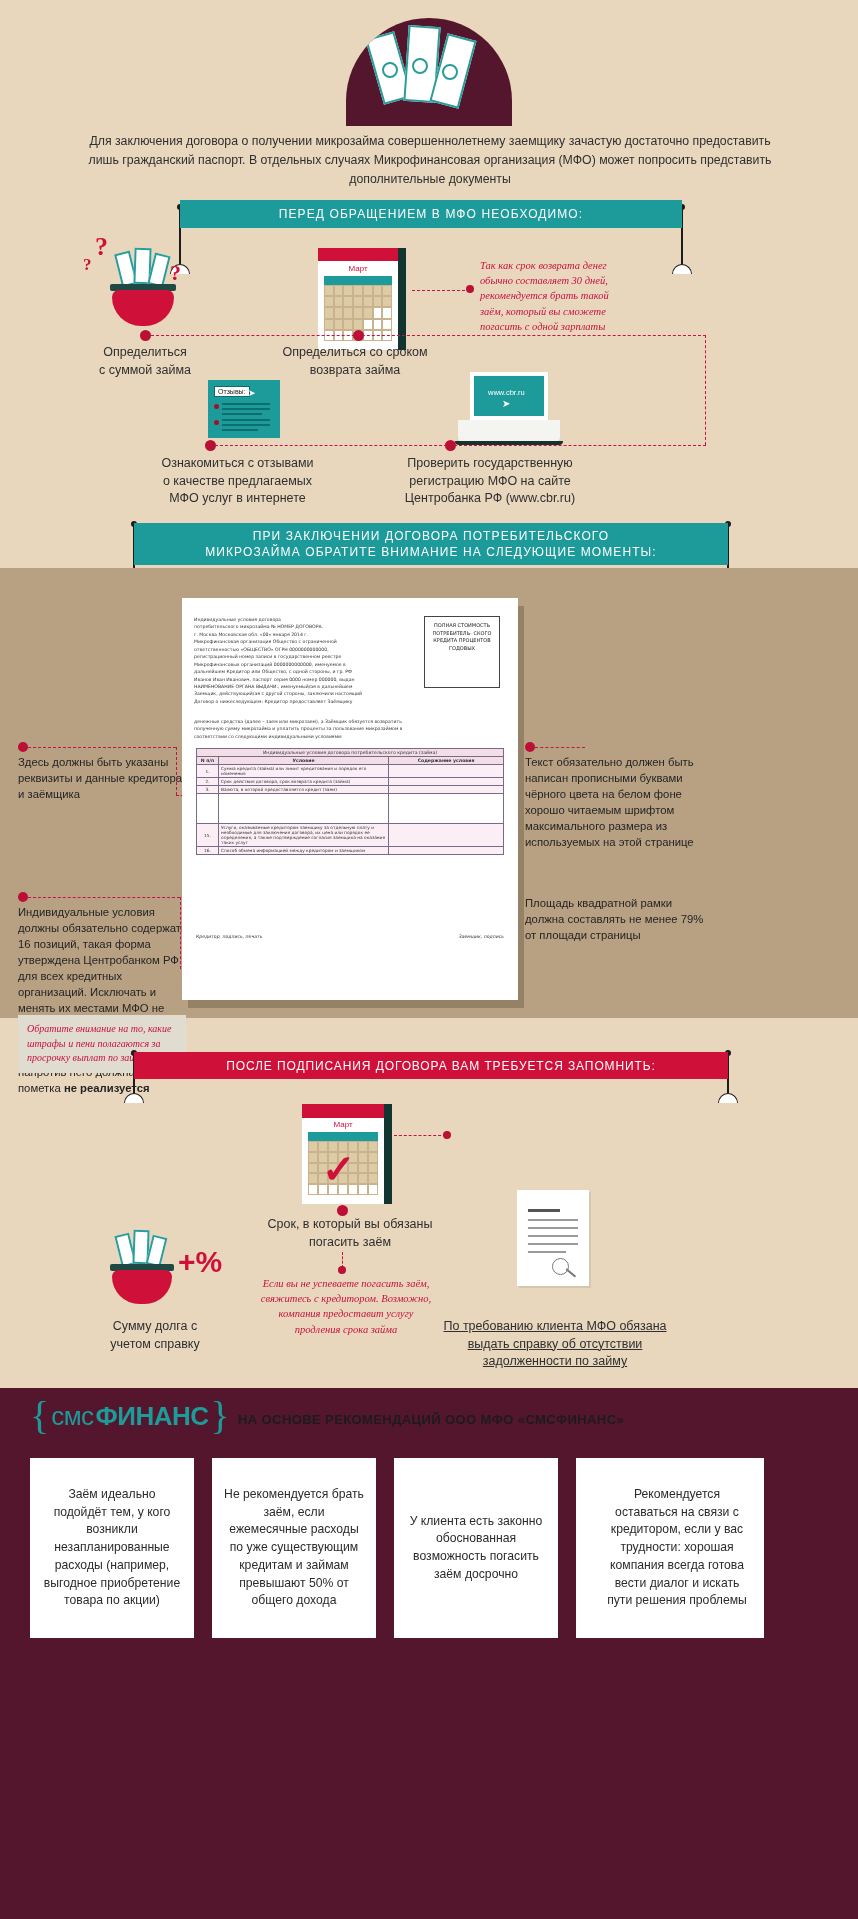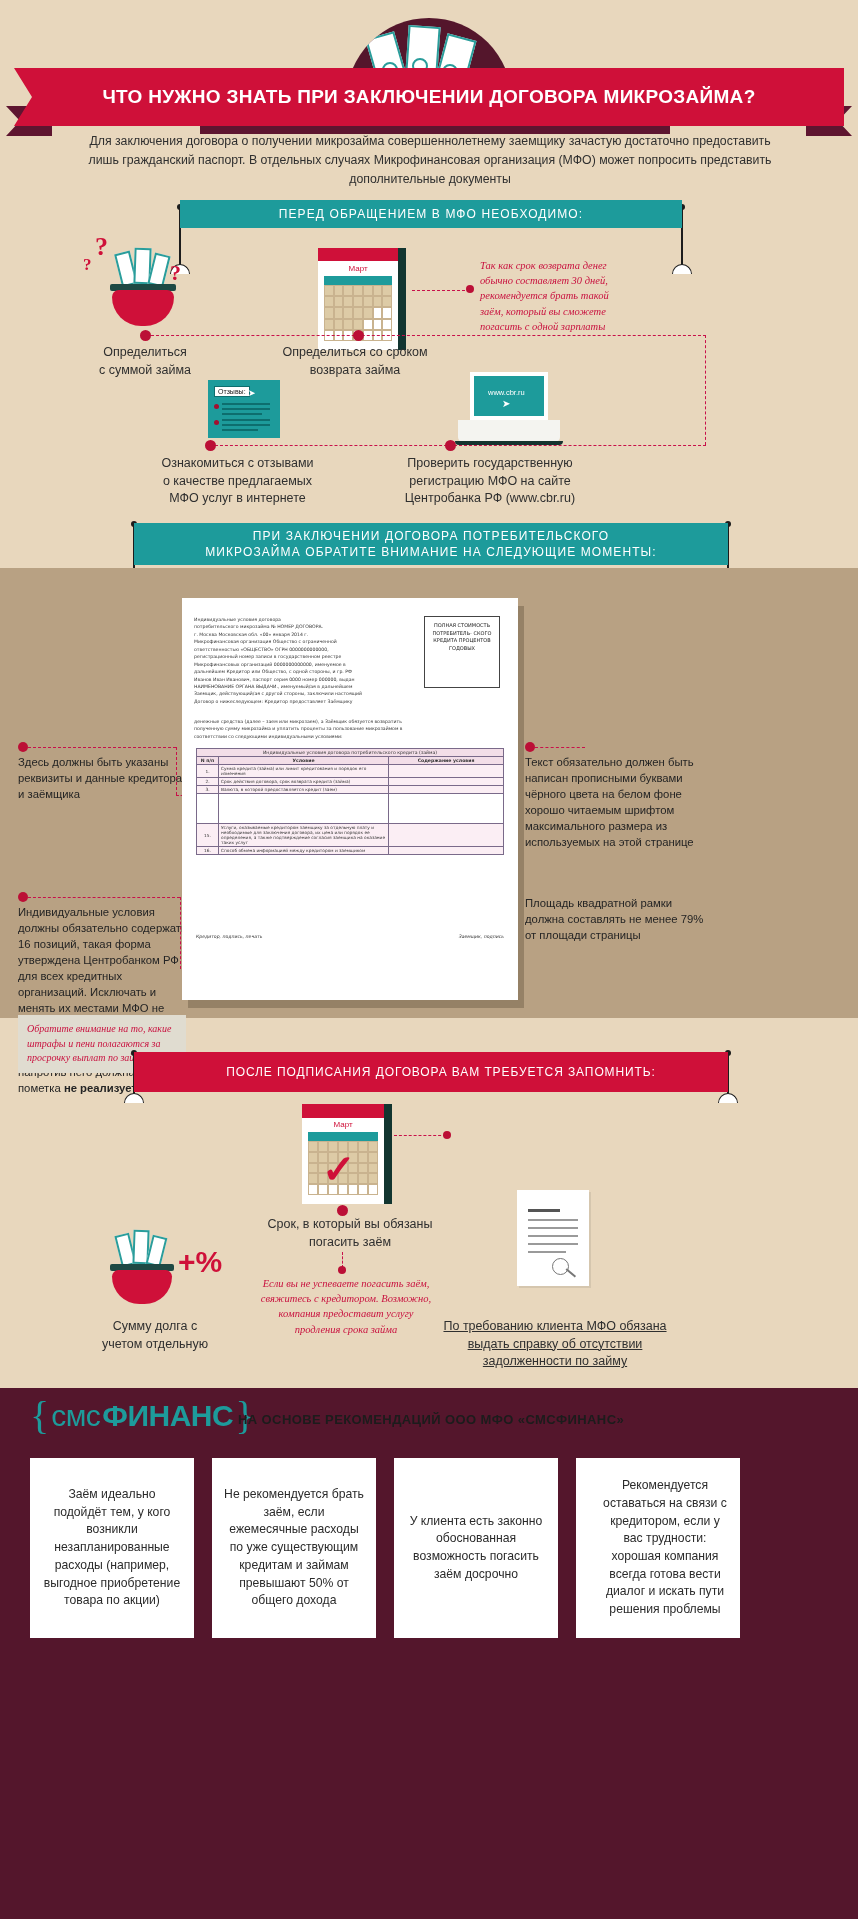--- a/index.html
+++ b/index.html
@@ -160,21 +160,21 @@
 
   
   .crimson-bar {
     position: absolute; background: #cf1039; color: #fff;
     display: flex; align-items: center; justify-content: center;
     font-size: 12px; letter-spacing: .9px; text-align: center;
   }
 
   
   .logo-brace { font-size: 40px; color: #1d9b9b; font-family: "Liberation Serif", serif; line-height: .9; }
-  .logo-text { font-size: 30px; font-weight: bold; color: #1d9b9b; letter-spacing: -.5px; }
+  .logo-text { font-size: 26px; font-weight: bold; color: #1d9b9b; letter-spacing: -.5px; }
   .footer-band { position: absolute; left: 0; width: 858px; background: #54162c; }
   .fcard {
     position: absolute; background: #fff; color: #2b2b2b;
     font-size: 12.2px; line-height: 1.45; text-align: center;
     display: flex; align-items: center; justify-content: center; padding: 10px 12px;
   }
 
   .docpage { position: absolute; background: #fff; }
   .dp-line { position: absolute; background: #9a9a9a; height: 1.5px; }
 </style>
@@ -185,28 +185,20 @@
 
   <div class="purse-dome">
     <div class="bill" style="left:28px; top:16px; width:30px; height:68px; transform:rotate(-16deg);"></div>
     <div class="bill" style="left:60px; top:8px;  width:32px; height:76px; transform:rotate(4deg);"></div>
     <div class="bill" style="left:92px; top:18px; width:30px; height:70px; transform:rotate(15deg);"></div>
     <div style="position:absolute;left:36px;top:44px;width:16px;height:16px;border:2px solid #2a9d9b;border-radius:50%;"></div>
     <div style="position:absolute;left:66px;top:40px;width:16px;height:16px;border:2px solid #2a9d9b;border-radius:50%;"></div>
     <div style="position:absolute;left:96px;top:46px;width:16px;height:16px;border:2px solid #2a9d9b;border-radius:50%;"></div>
   </div>
 
-  <div class="ribbon-wrap">
-    <div class="ribbon-tail l"></div>
-    <div class="ribbon-tail r"></div>
-    <div class="ribbon">
-      <h1>ЧТО НУЖНО ЗНАТЬ ПРИ ЗАКЛЮЧЕНИИ ДОГОВОРА МИКРОЗАЙМА?</h1>
-    </div>
-    <div class="ribbon-shadow"></div>
-  </div>
 
   <div class="intro">Для заключения договора о получении микрозайма совершеннолетнему заемщику зачастую достаточно предоставить лишь гражданский паспорт. В отдельных случаях Микрофинансовая организация (МФО) может попросить представить дополнительные документы</div>
 
   <div class="pin-dot" style="left:177px; top:204px;"></div>
   <div class="pin-line" style="left:179px; top:207px; height:60px;"></div>
   <div class="pin-cup" style="left:170px; top:264px;"></div>
   <div class="pin-dot" style="left:679px; top:204px;"></div>
   <div class="pin-line" style="left:681px; top:207px; height:60px;"></div>
   <div class="pin-cup" style="left:672px; top:264px;"></div>
 
@@ -420,21 +412,21 @@
     <div class="doc-sign" style="right:14px; top:336px;">Заемщик, подпись</div>
   </div>
 
   <div class="pin-dot" style="left:131px; top:1050px;"></div>
   <div class="pin-line" style="left:133px; top:1053px; height:42px;"></div>
   <div class="pin-cup" style="left:124px; top:1093px;"></div>
   <div class="pin-dot" style="left:725px; top:1050px;"></div>
   <div class="pin-line" style="left:727px; top:1053px; height:42px;"></div>
   <div class="pin-cup" style="left:718px; top:1093px;"></div>
 
-  <div class="crimson-bar" style="left:134px; top:1052px; width:594px; height:40px;padding-left:20px;">ПОСЛЕ ПОДПИСАНИЯ ДОГОВОРА ВАМ ТРЕБУЕТСЯ ЗАПОМНИТЬ:</div>
+  <div class="crimson-bar" style="left:134px; top:1052px; width:594px; height:27px;padding-left:20px;">ПОСЛЕ ПОДПИСАНИЯ ДОГОВОРА ВАМ ТРЕБУЕТСЯ ЗАПОМНИТЬ:</div>
 
   <div>
     <div class="cal-shadow" style="left:382px; top:1104px; width:10px; height:100px;"></div>
     <div class="cal" style="left:302px; top:1104px; width:82px; height:100px;"></div>
     <div class="cal-top" style="left:302px; top:1104px; width:82px; height:14px;"></div>
     <div style="position:absolute; left:302px; top:1120px; width:82px;">
       <div class="cal-title" style="position:static;">Март</div>
     </div>
     <div style="position:absolute;left:308px;top:1132px;width:70px;height:9px;background:#1d9b9b;"></div>
     <div class="cal-grid" style="left:308px; top:1141px; width:70px; height:54px; grid-template-columns:repeat(7,1fr); grid-template-rows:repeat(5,1fr);">
@@ -490,21 +482,21 @@
 
   <div>
     <div class="bill abs" style="left:118px;top:1234px;width:15px;height:32px;transform:rotate(-14deg);"></div>
     <div class="bill abs" style="left:133px;top:1230px;width:16px;height:34px;transform:rotate(2deg);"></div>
     <div class="bill abs" style="left:149px;top:1236px;width:15px;height:30px;transform:rotate(14deg);"></div>
     <div class="purse-lip" style="left:110px; top:1264px; width:64px;"></div>
     <div class="purse" style="left:112px; top:1270px; width:60px; height:34px;"></div>
     <div class="abs" style="left:178px; top:1245px; font-size:30px; font-weight:bold; color:#cf1039;">+%</div>
   </div>
   <div class="step-label" style="left:80px; top:1318px; width:150px; white-space:pre-line;">Сумму долга с
-учетом отдельную</div>
+учетом справку</div>
 
   <div>
     <div class="docpage" style="left:517px; top:1190px; width:72px; height:96px; box-shadow:2px 2px 0 rgba(0,0,0,.08);"></div>
     <div class="dp-line" style="left:528px; top:1209px; width:32px; height:2.5px; background:#555;"></div>
     <div class="dp-line" style="left:528px; top:1219px; width:50px;"></div>
     <div class="dp-line" style="left:528px; top:1227px; width:50px;"></div>
     <div class="dp-line" style="left:528px; top:1235px; width:50px;"></div>
     <div class="dp-line" style="left:528px; top:1243px; width:50px;"></div>
     <div class="dp-line" style="left:528px; top:1251px; width:38px;"></div>
     <div style="position:absolute; left:552px; top:1258px; width:17px; height:17px; border:1.5px solid #777; border-radius:50%;"></div>
@@ -520,15 +512,15 @@
     <span class="logo-brace">{</span>
     <span class="logo-text" style="font-weight:normal;">смс</span>
     <span class="logo-text">ФИНАНС</span>
     <span class="logo-brace">}</span>
   </div>
   <div class="abs" style="left:238px; top:1412px; color:#1c1c1c; font-size:13px; font-weight:bold; letter-spacing:.4px;">НА ОСНОВЕ РЕКОМЕНДАЦИЙ ООО МФО «СМСФИНАНС»</div>
 
   <div class="fcard" style="left:30px;  top:1458px; width:164px; height:180px;">Заём идеально подойдёт тем, у кого возникли незапланированные расходы (например, выгодное приобретение товара по акции)</div>
   <div class="fcard" style="left:212px; top:1458px; width:164px; height:180px;">Не рекомендуется брать заём, если ежемесячные расходы по уже существующим кредитам и займам превышают 50% от общего дохода</div>
   <div class="fcard" style="left:394px; top:1458px; width:164px; height:180px;">У клиента есть законно обоснованная возможность погасить заём досрочно</div>
-  <div class="fcard" style="left:576px; top:1458px; width:164px; height:180px;padding-left:26px;">Рекомендуется оставаться на связи с кредитором, если у вас трудности: хорошая компания всегда готова вести диалог и искать пути решения проблемы</div>
+  <div class="fcard" style="left:576px; top:1458px; width:188px; height:180px;padding-left:26px;">Рекомендуется оставаться на связи с кредитором, если у вас трудности: хорошая компания всегда готова вести диалог и искать пути решения проблемы</div>
 
 </div>
 
 </body></html>

